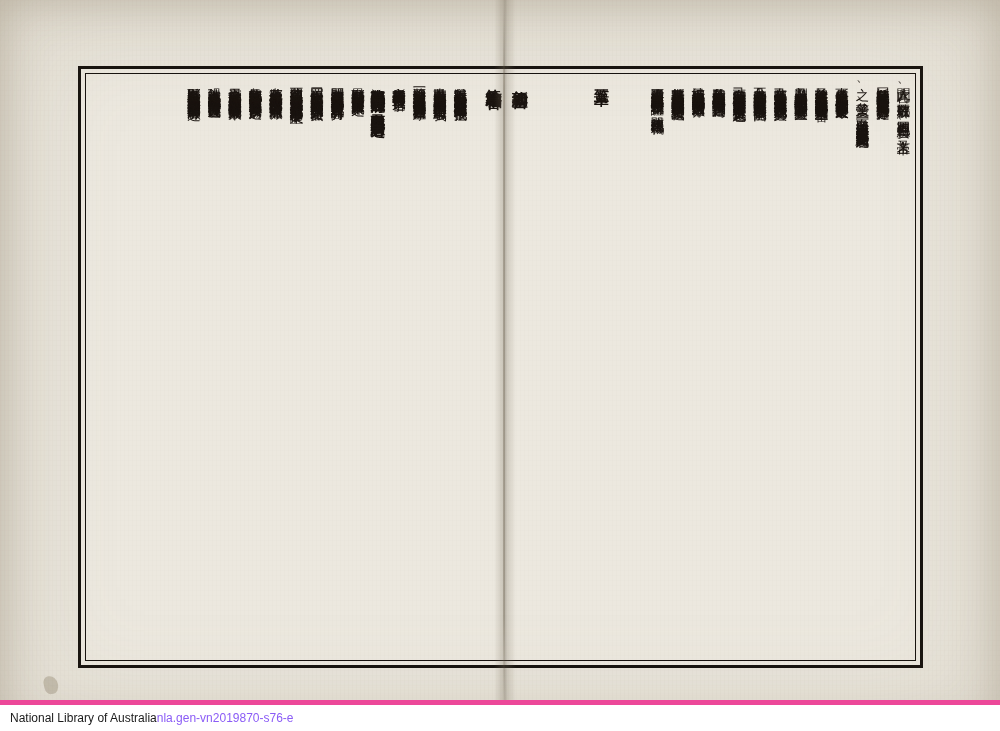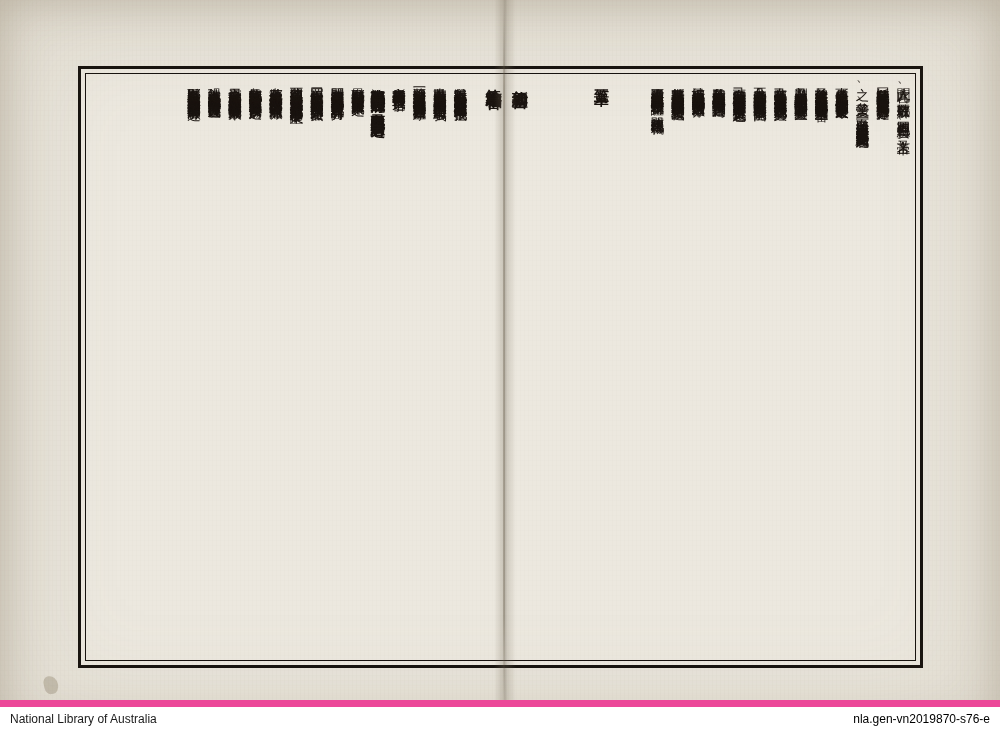--- a/index.html
+++ b/index.html
@@ -137,31 +137,30 @@
   .left-page { left: 0; width: 430px; }
 
   
   .footer {
     position: absolute;
     left: 0;
     bottom: 0;
     width: 1000px;
     height: 31px;
     background: #ffffff;
-    border-top: 7px solid #ec4899;
+    border-top: 5px solid #ec4899;
     display: flex;
     align-items: center;
-    justify-content: space-between;
     padding: 0 10px;
     box-sizing: border-box;
     font-family: "Liberation Sans", sans-serif;
     font-size: 12px;
     color: #1a1a1a;
   }
-  .footer .right { color: #000000; }
+  .footer .right { color: #8b5cf6; }
 
   
   .blemish {
     position: absolute;
     left: 44px;
     top: 676px;
     width: 14px;
     height: 18px;
     background: rgba(120,105,80,.30);
     border-radius: 40% 60% 50% 45%;

